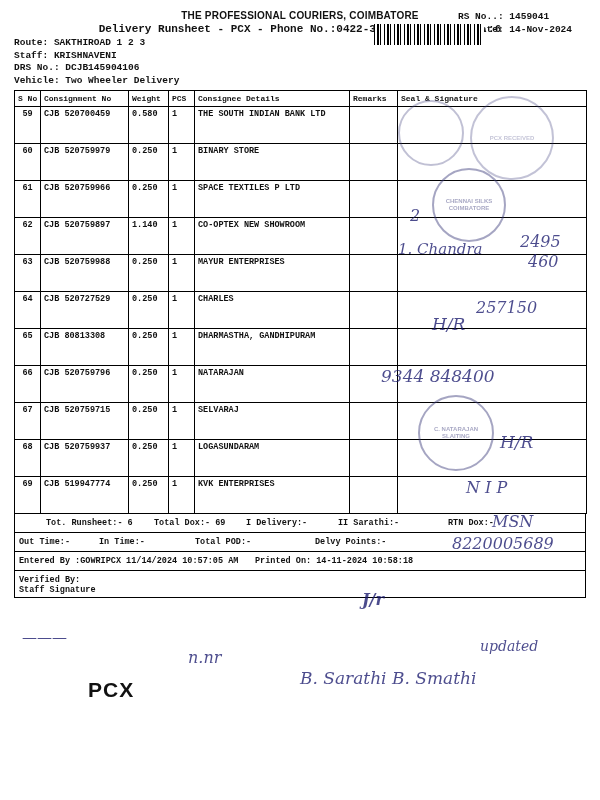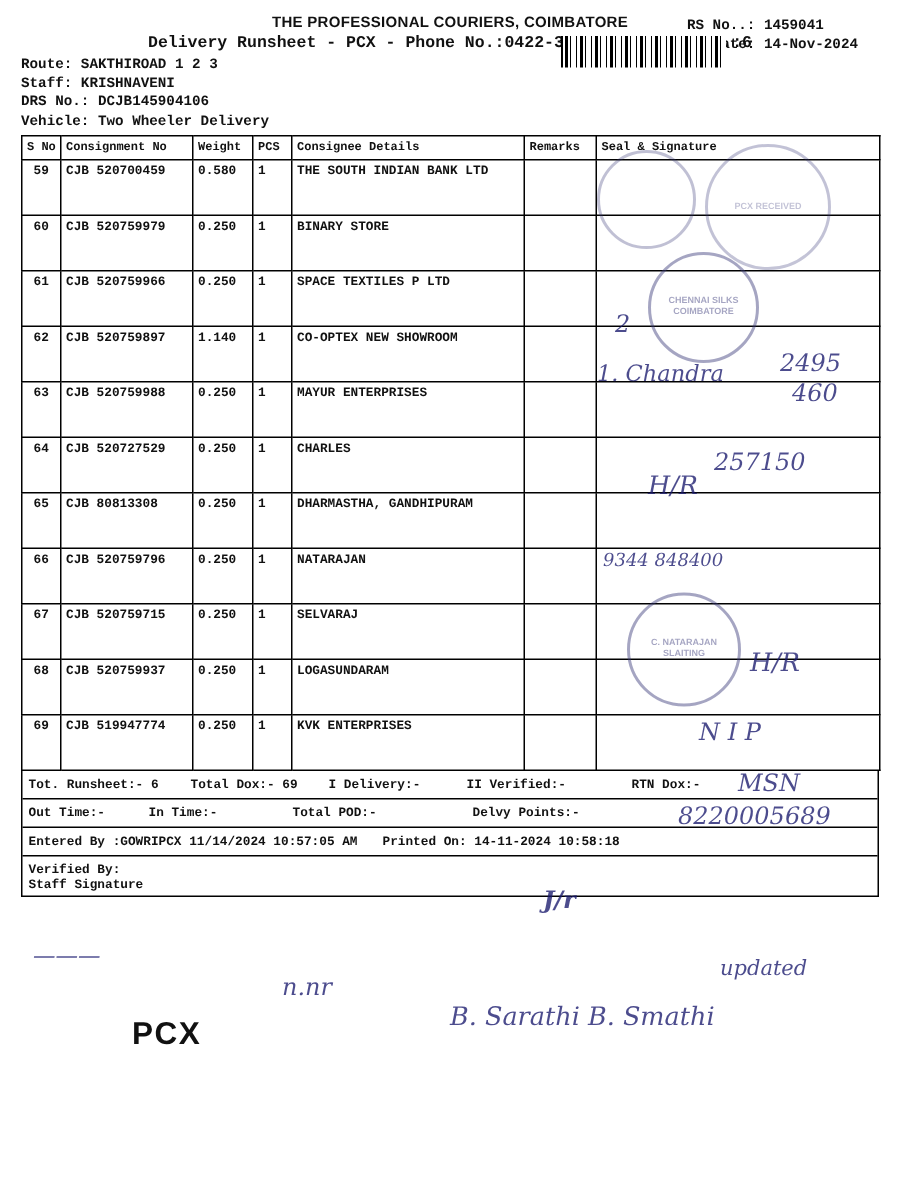--- a/index.html
+++ b/index.html
@@ -101,21 +101,21 @@
   .totrow {
     display: flex;
     font-size: 8.5px;
     font-weight: bold;
     padding: 4px 4px 4px 4px;
     border-bottom: 1px solid #000;
   }
   .totrow:last-child { border-bottom: none; }
   .totrow span { display: inline-block; }
 
-  .t1 { width: 108px; }
+  .t1 { width: 108px; margin-left: 27px; }
   .t2 { width: 92px; }
   .t3 { width: 92px; }
   .t4 { width: 110px; }
   .t5 { width: 110px; }
 
   .f1 { width: 80px; }
   .f2 { width: 96px; }
   .f3 { width: 120px; }
   .f4 { width: 140px; }
 
@@ -334,21 +334,21 @@
         <td></td>
       </tr>
     </tbody>
   </table>
 
   <div class="totals">
     <div class="totrow">
       <span class="t1">Tot. Runsheet:- 6</span>
       <span class="t2">Total Dox:-   69</span>
       <span class="t3">I Delivery:-</span>
-      <span class="t4">II Verified:-</span>
+      <span class="t4">II Sarathi:-</span>
       <span class="t5">RTN Dox:-</span>
     </div>
     <div class="totrow">
       <span class="f1">Out Time:-</span>
       <span class="f2">In Time:-</span>
       <span class="f3">Total POD:-</span>
       <span class="f4">Delvy Points:-</span>
     </div>
     <div class="entered-row">
       <span class="entered-left">Entered By :GOWRIPCX 11/14/2024 10:57:05 AM</span>
@@ -374,21 +374,21 @@
     <div class="stamp" style="left:418px; top:395px; width:72px; height:72px;">
       <span>C. NATARAJAN SLAITING</span>
     </div>
 
     <div class="ink" style="left:410px; top:206px; font-size:16px;">2</div>
     <div class="ink" style="left:398px; top:240px; font-size:15px;">1. Chandra</div>
     <div class="ink" style="left:520px; top:232px; font-size:16px;">2495</div>
     <div class="ink" style="left:528px; top:252px; font-size:16px;">460</div>
     <div class="ink" style="left:476px; top:298px; font-size:16px;">257150</div>
     <div class="ink" style="left:432px; top:314px; font-size:17px;">H/R</div>
-    <div class="ink" style="left:402px; top:366px; font-size:12px;">9344 848400</div>
+    <div class="ink" style="left:381px; top:366px; font-size:17px;">9344 848400</div>
     <div class="ink" style="left:500px; top:432px; font-size:17px;">H/R</div>
     <div class="ink" style="left:466px; top:478px; font-size:16px;">N I P</div>
     <div class="ink" style="left:492px; top:512px; font-size:16px;">MSN</div>
     <div class="ink" style="left:452px; top:534px; font-size:16px;">8220005689</div>
 
     <div class="ink" style="left:362px; top:590px; font-size:16px;font-weight:bold;">J/r</div>
     <div class="ink" style="left:480px; top:638px; font-size:14px;">updated</div>
     <div class="ink" style="left:300px; top:668px; font-size:17px;">B. Sarathi B. Smathi</div>
     <div class="ink" style="left:188px; top:648px; font-size:16px;">n.nr</div>
     <div class="ink" style="left:22px; top:628px; font-size:15px;">———</div>

